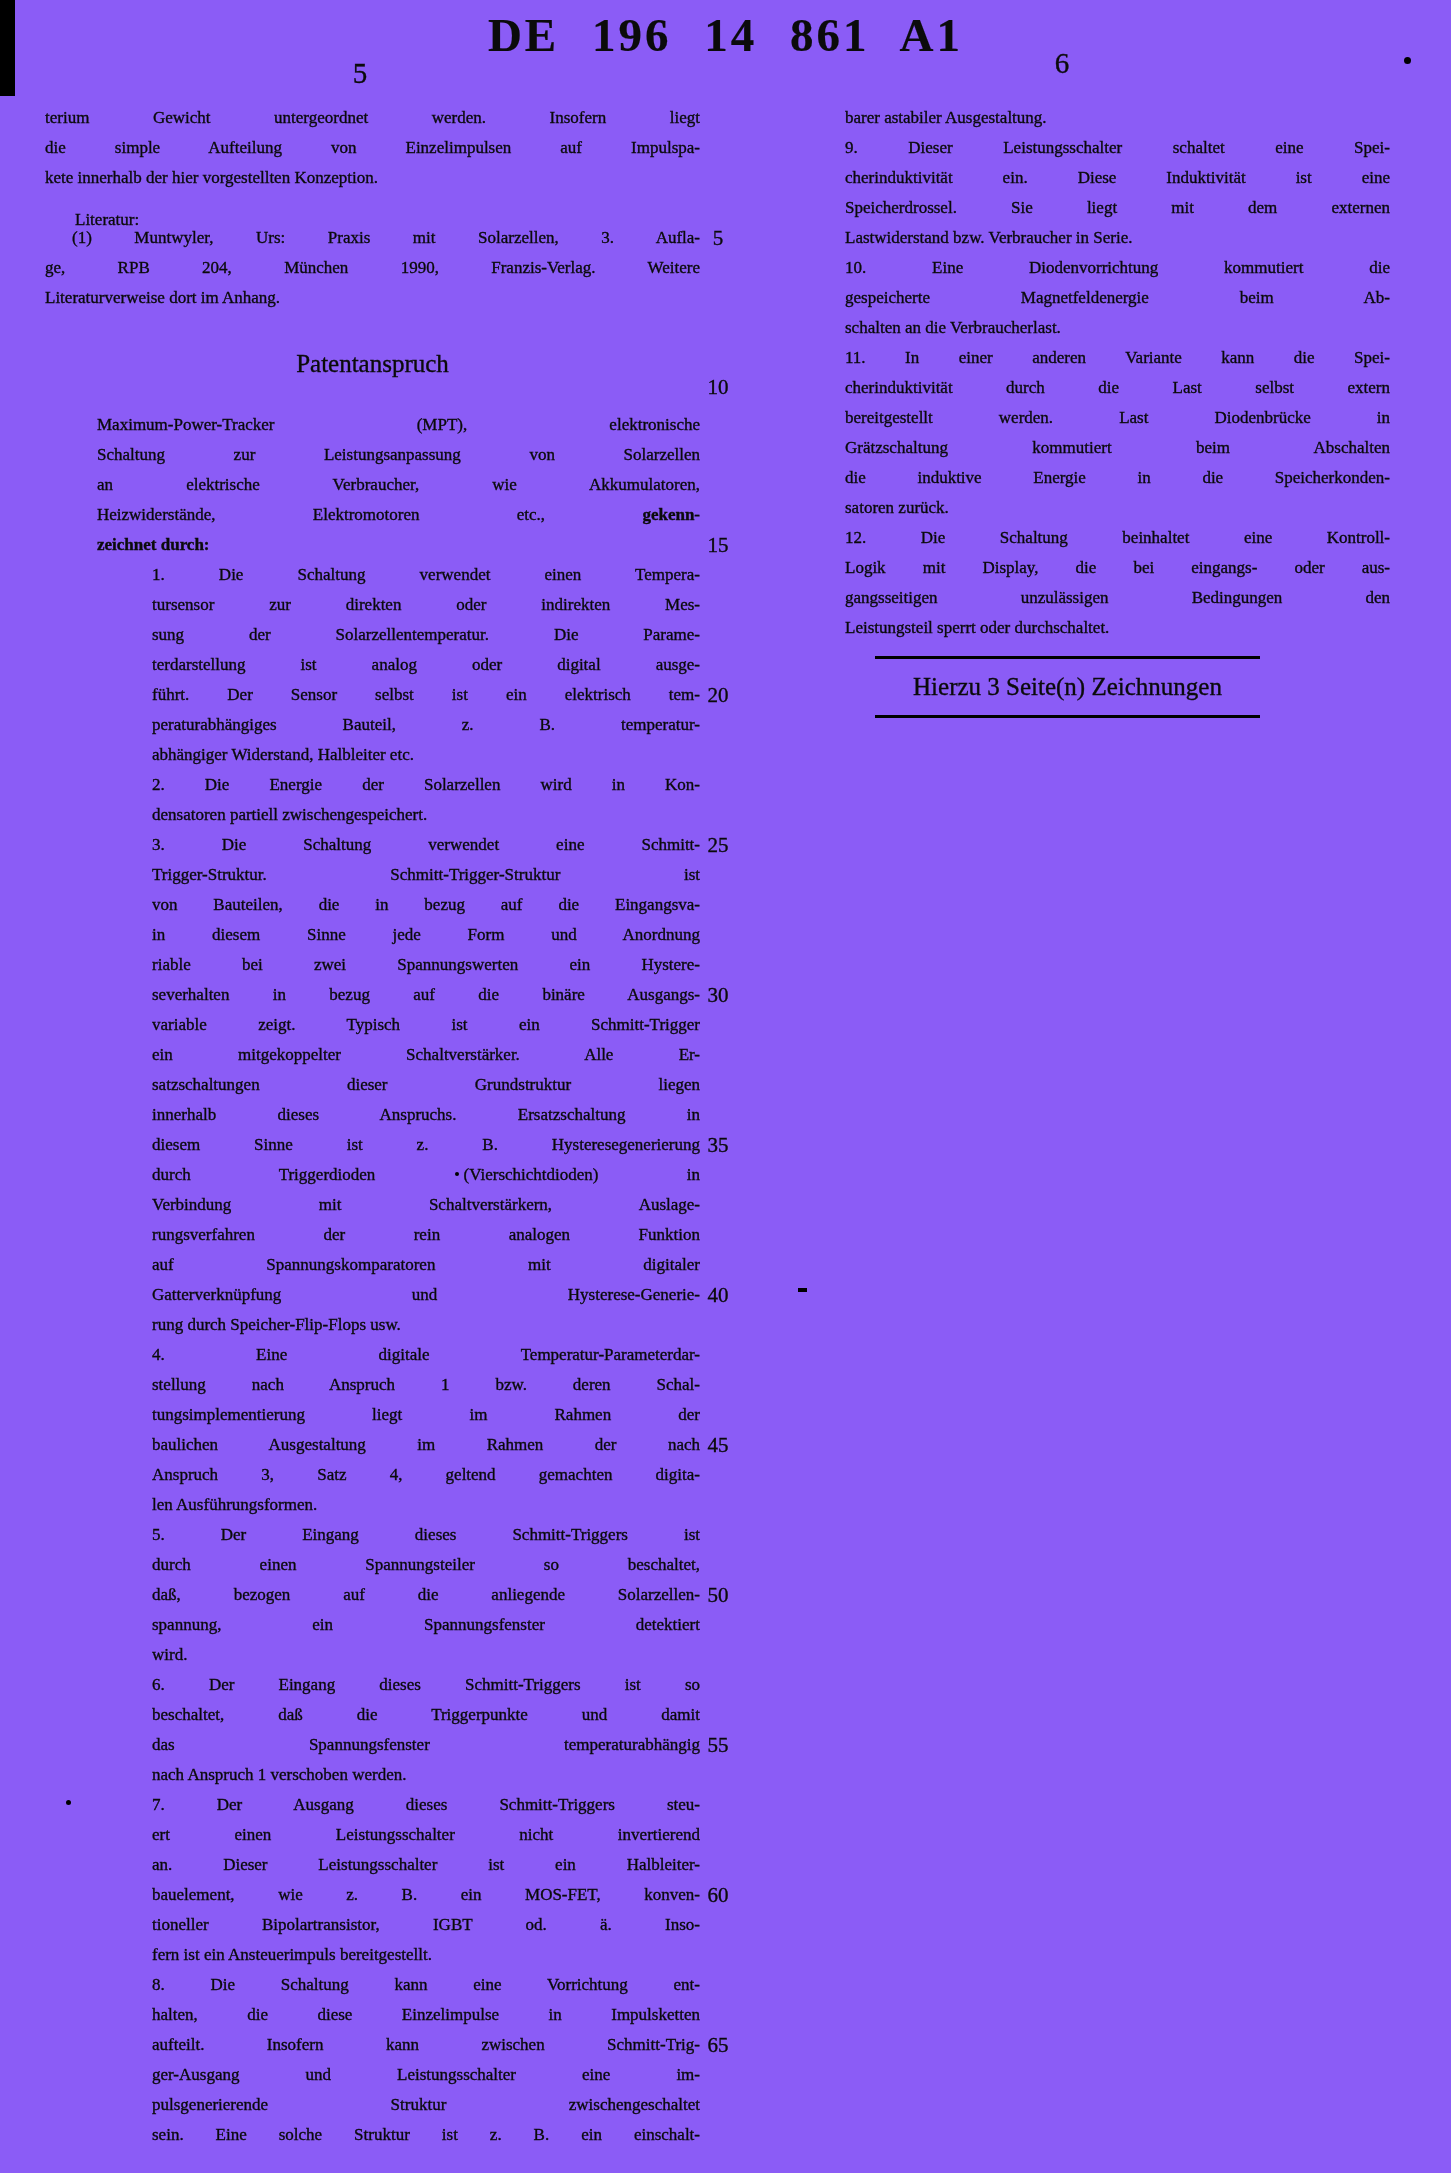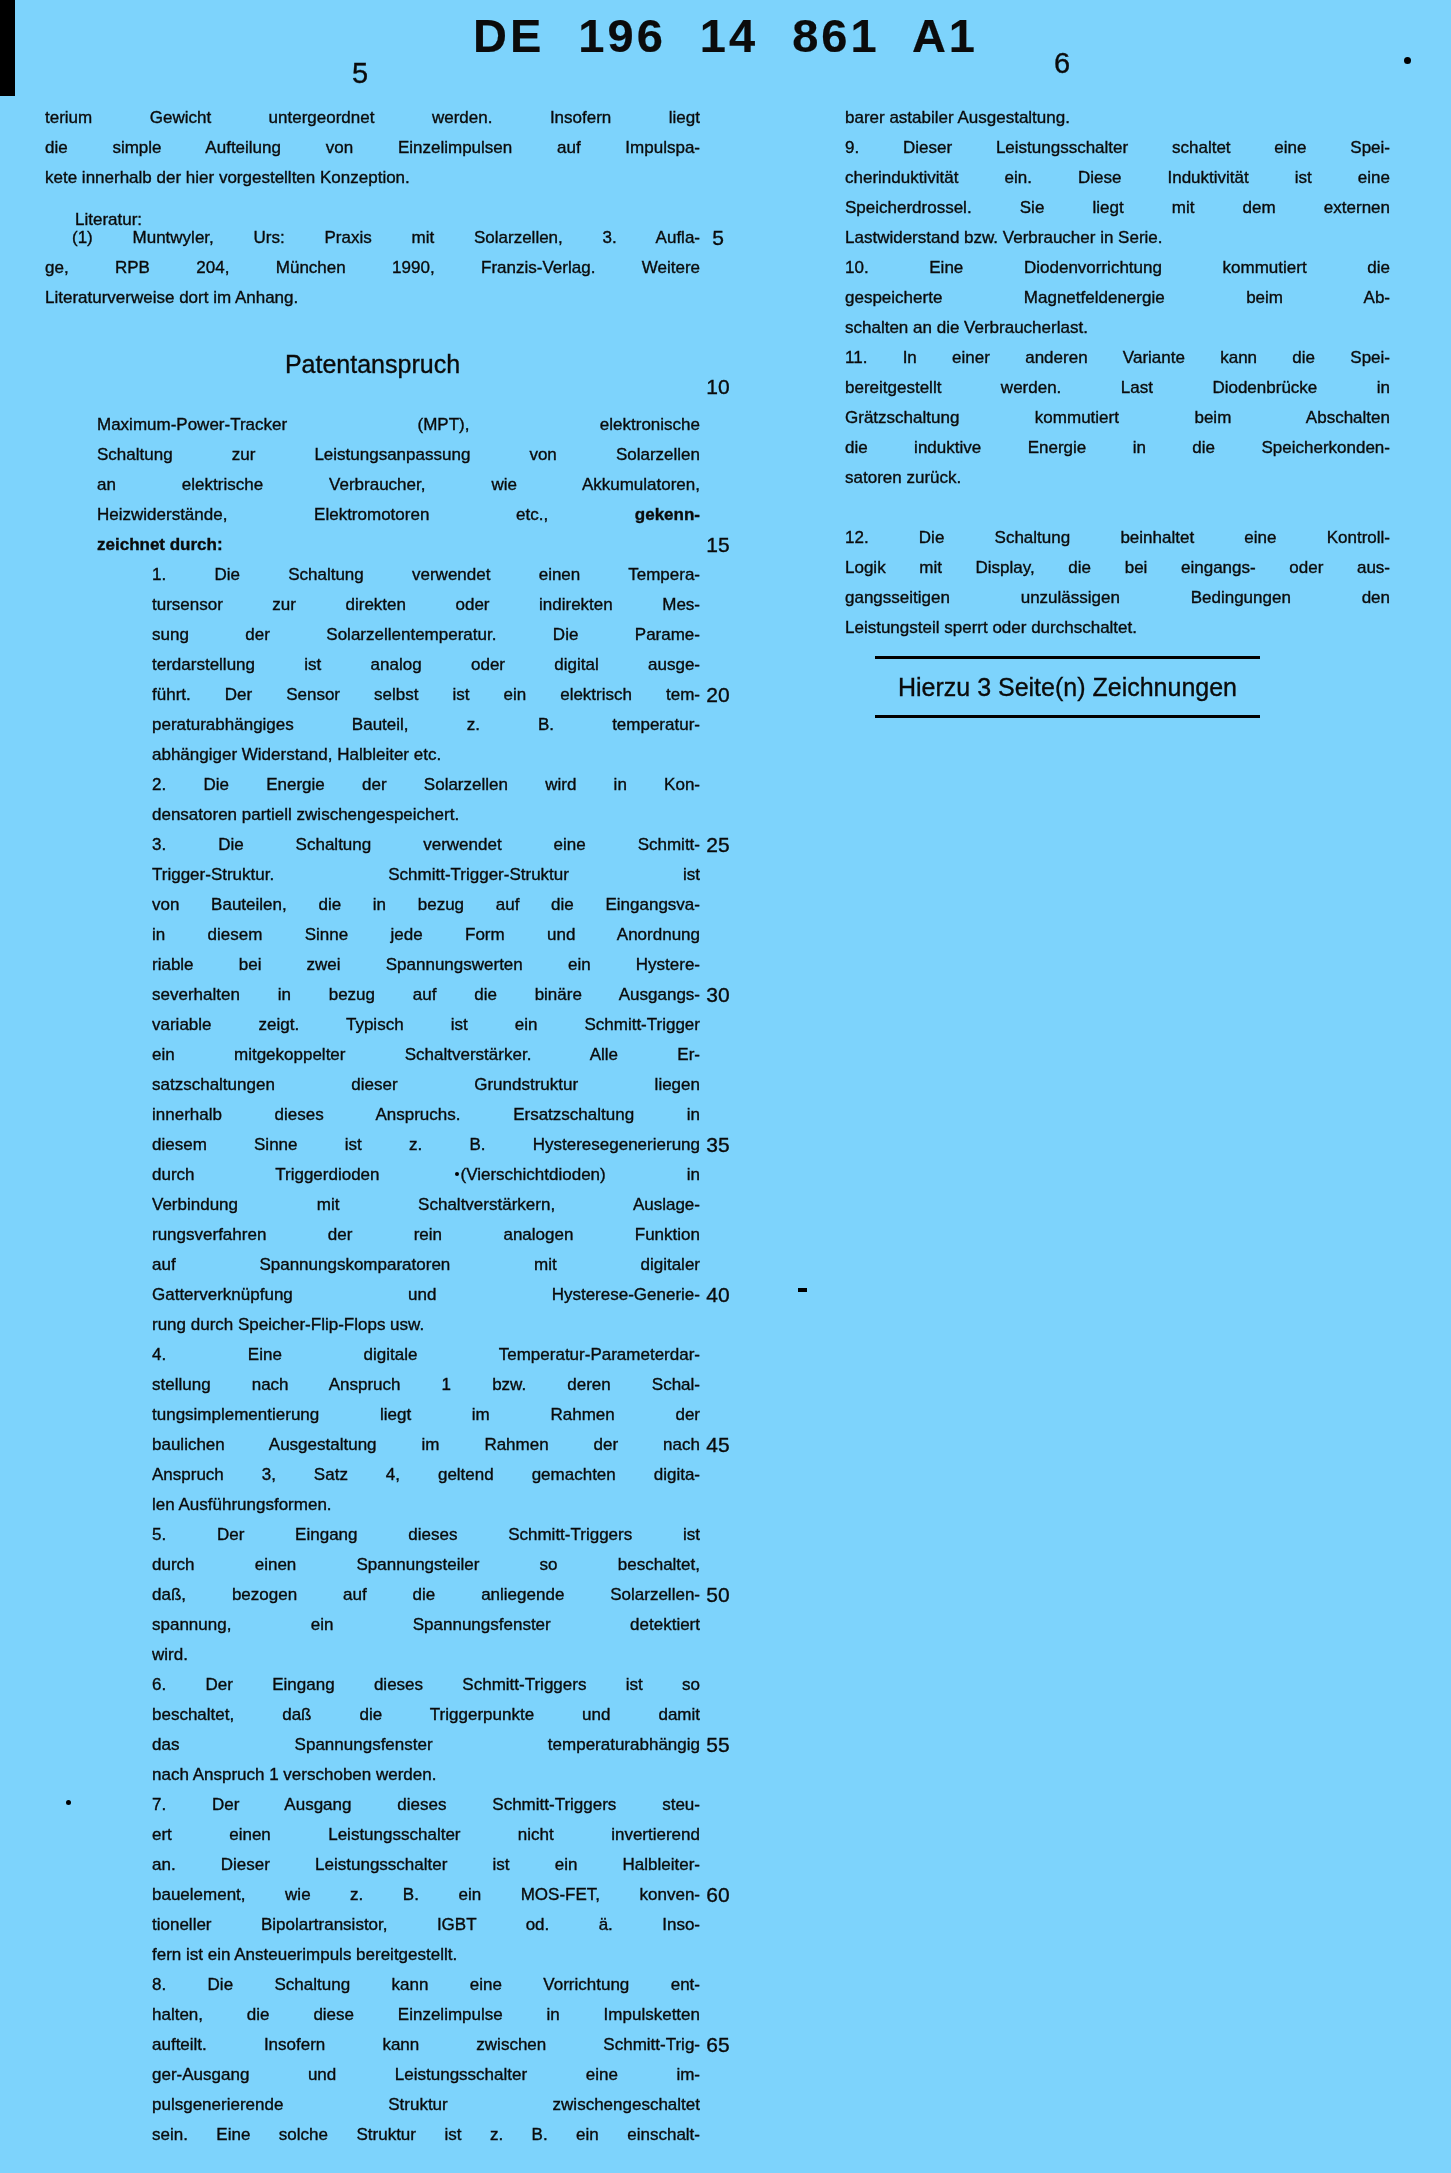--- a/index.html
+++ b/index.html
@@ -1,21 +1,21 @@
 <!DOCTYPE html>
 <html><head>
 <meta charset="utf-8">
 <style>
   html,body{margin:0;padding:0;background:#e8e8e8;}
   .page{
     position:relative;
     width:1451px;height:2173px;
-    background:#7dd3fc;
+    background:#8b5cf6;
     color:#0b0b0b;
-    font-family:Liberation Sans, sans-serif;
+    font-family:Liberation Serif, serif;
     overflow:hidden;
     -webkit-text-stroke:0.35px #0b0b0b;
   }
   .block{position:absolute;}
   .ln{
     height:30px;line-height:30px;
     text-align:justify;text-align-last:justify;
     overflow:hidden;white-space:nowrap;
   }
   .ln.ln-last{text-align-last:left;}
@@ -176,20 +176,21 @@
       <div class="ln"><span>Speicherdrossel. Sie liegt mit dem externen</span></div>
       <div class="ln ln-last"><span>Lastwiderstand bzw. Verbraucher in Serie.</span></div>
     </div>
   <div class="block body-text" style="left:845px;top:253px;width:545px;">
       <div class="ln"><span>10. Eine Diodenvorrichtung kommutiert die</span></div>
       <div class="ln"><span>gespeicherte Magnetfeldenergie beim Ab-</span></div>
       <div class="ln ln-last"><span>schalten an die Verbraucherlast.</span></div>
     </div>
   <div class="block body-text" style="left:845px;top:343px;width:545px;">
       <div class="ln"><span>11. In einer anderen Variante kann die Spei-</span></div>
+      <div class="ln"><span>cherinduktivität durch die Last selbst extern</span></div>
       <div class="ln"><span>bereitgestellt werden. Last Diodenbrücke in</span></div>
       <div class="ln"><span>Grätzschaltung kommutiert beim Abschalten</span></div>
       <div class="ln"><span>die induktive Energie in die Speicherkonden-</span></div>
       <div class="ln ln-last"><span>satoren zurück.</span></div>
     </div>
   <div class="block body-text" style="left:845px;top:523px;width:545px;">
       <div class="ln"><span>12. Die Schaltung beinhaltet eine Kontroll-</span></div>
       <div class="ln"><span>Logik mit Display, die bei eingangs- oder aus-</span></div>
       <div class="ln"><span>gangsseitigen unzulässigen Bedingungen den</span></div>
       <div class="ln ln-last"><span>Leistungsteil sperrt oder durchschaltet.</span></div>

